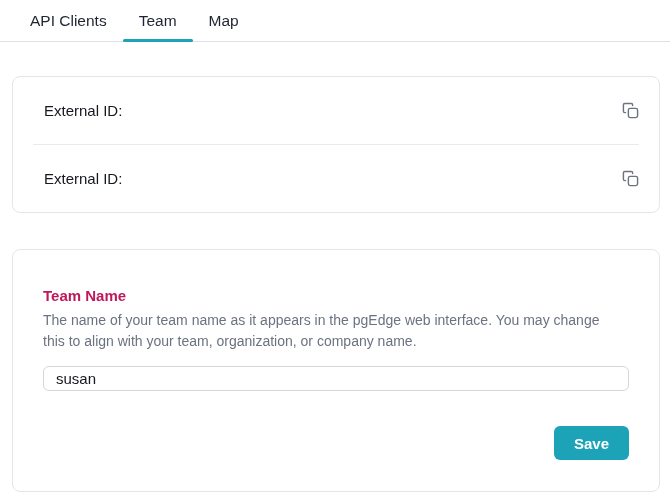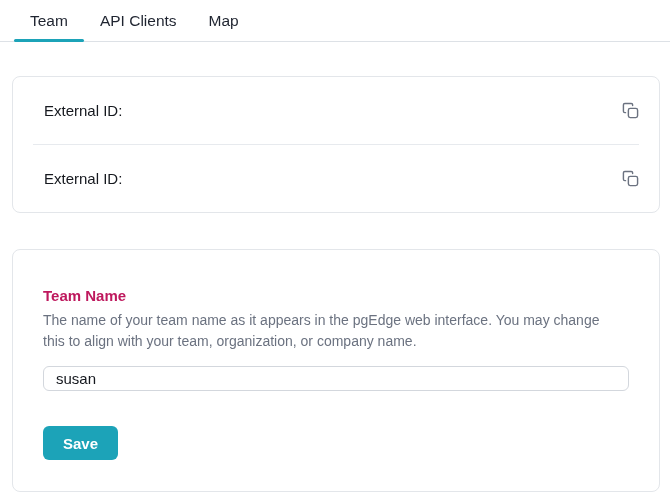--- a/index.html
+++ b/index.html
@@ -115,41 +115,42 @@
     border-radius: 6px;
     padding: 0 12px;
     font-family: "Liberation Sans", "DejaVu Sans", sans-serif;
     font-size: 15px;
     color: #15181e;
     outline: none;
     background: #ffffff;
   }
   .save-row {
     display: flex;
+    justify-content: flex-end;
     margin-top: 35px;
   }
   .save-btn {
     height: 34px;
     padding: 0 20px;
     border: none;
     border-radius: 6px;
     background: var(--accent, #1ca3b8);
     color: #ffffff;
     font-family: "Liberation Sans", "DejaVu Sans", sans-serif;
     font-size: 15px;
     font-weight: 700;
     cursor: pointer;
   }
 </style>
 </head>
 <body>
 
 <nav class="tabbar">
+  <div class="tab">API Clients</div>
   <div class="tab active">Team</div>
-  <div class="tab">API Clients</div>
   <div class="tab">Map</div>
 </nav>
 
 <section class="card ids">
   <div class="id-row">
     <span class="id-label">External ID:</span>
     <button class="copy-btn">
       <span>
         <svg width="17" height="17" viewBox="0 0 24 24" fill="none" stroke="#6b7280" stroke-width="2" stroke-linecap="round" stroke-linejoin="round">
           <rect x="9" y="9" width="13" height="13" rx="2.5"></rect>

